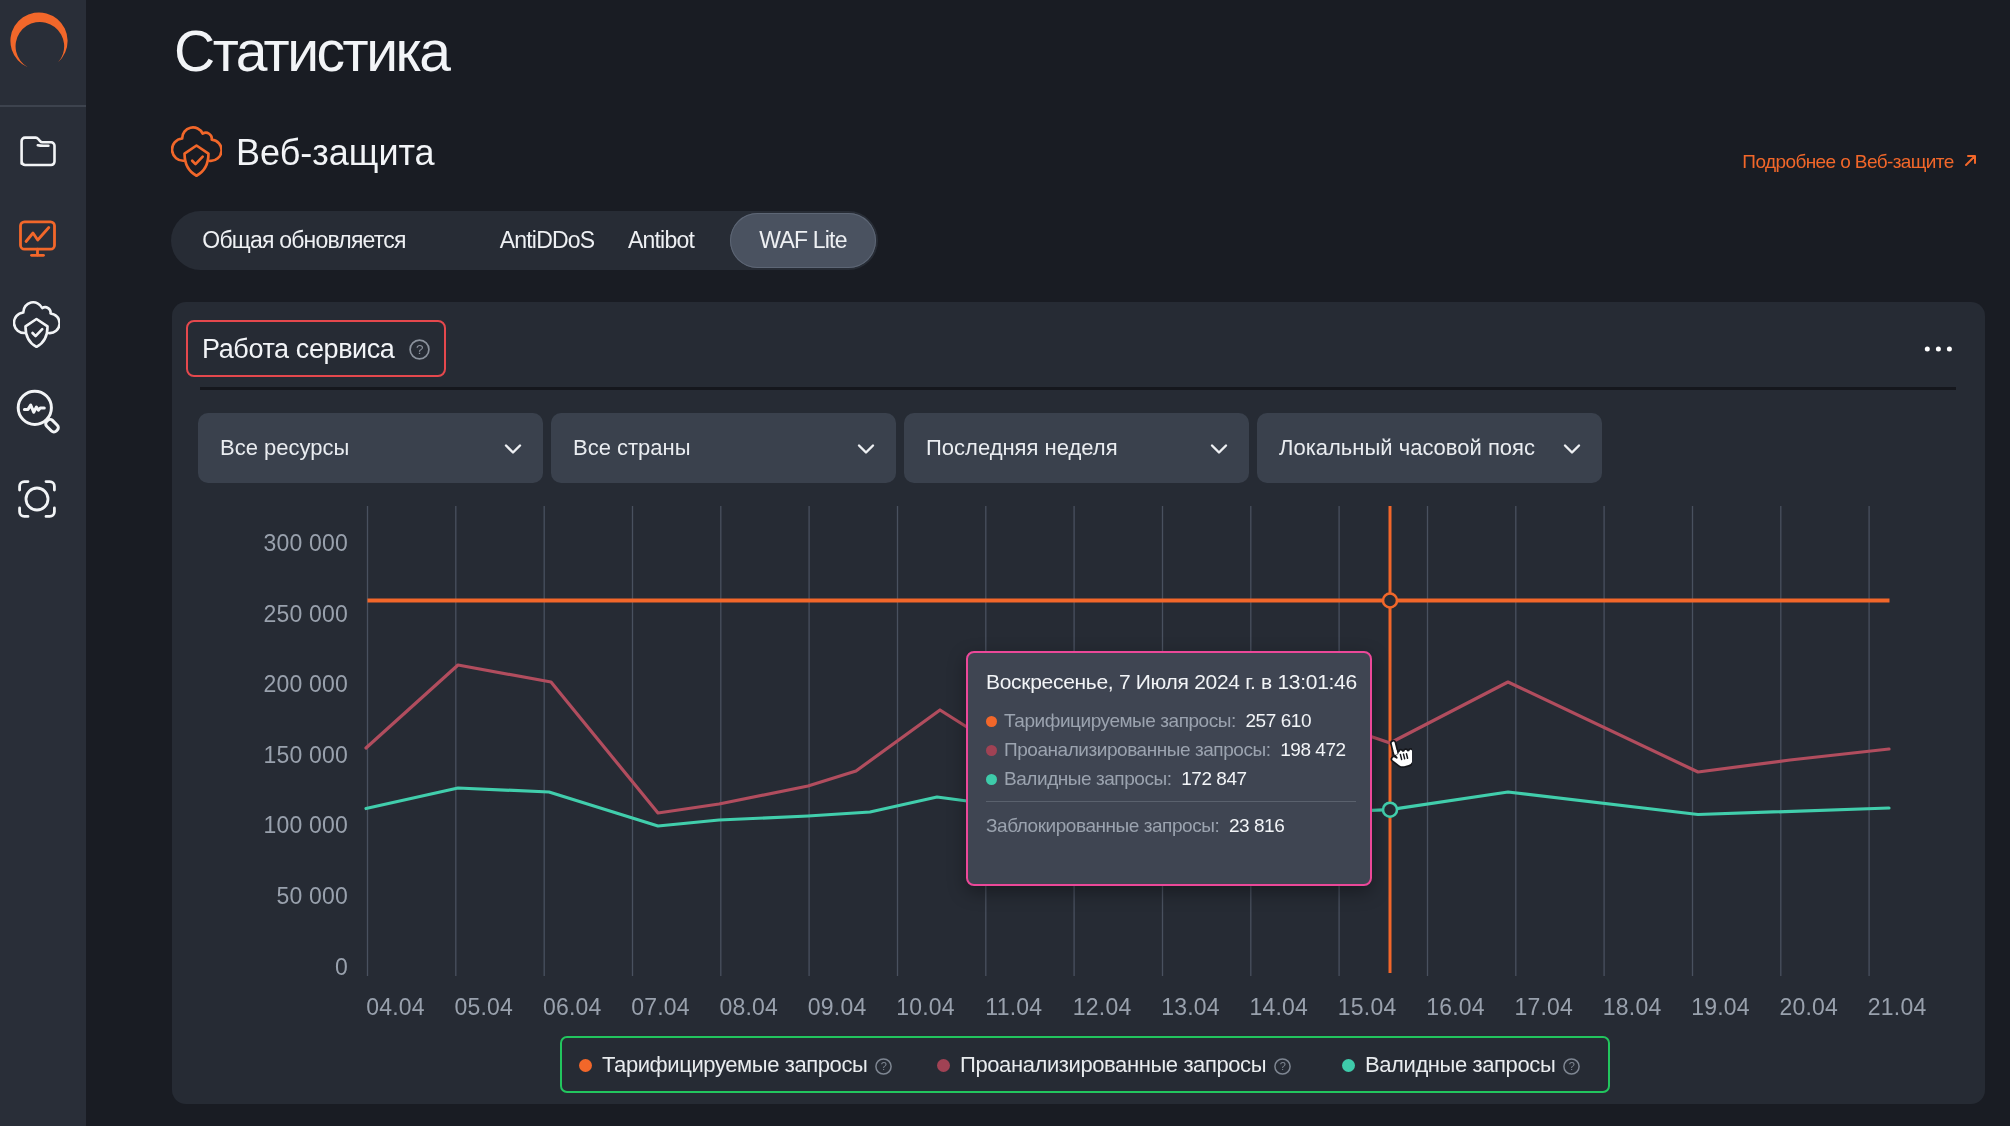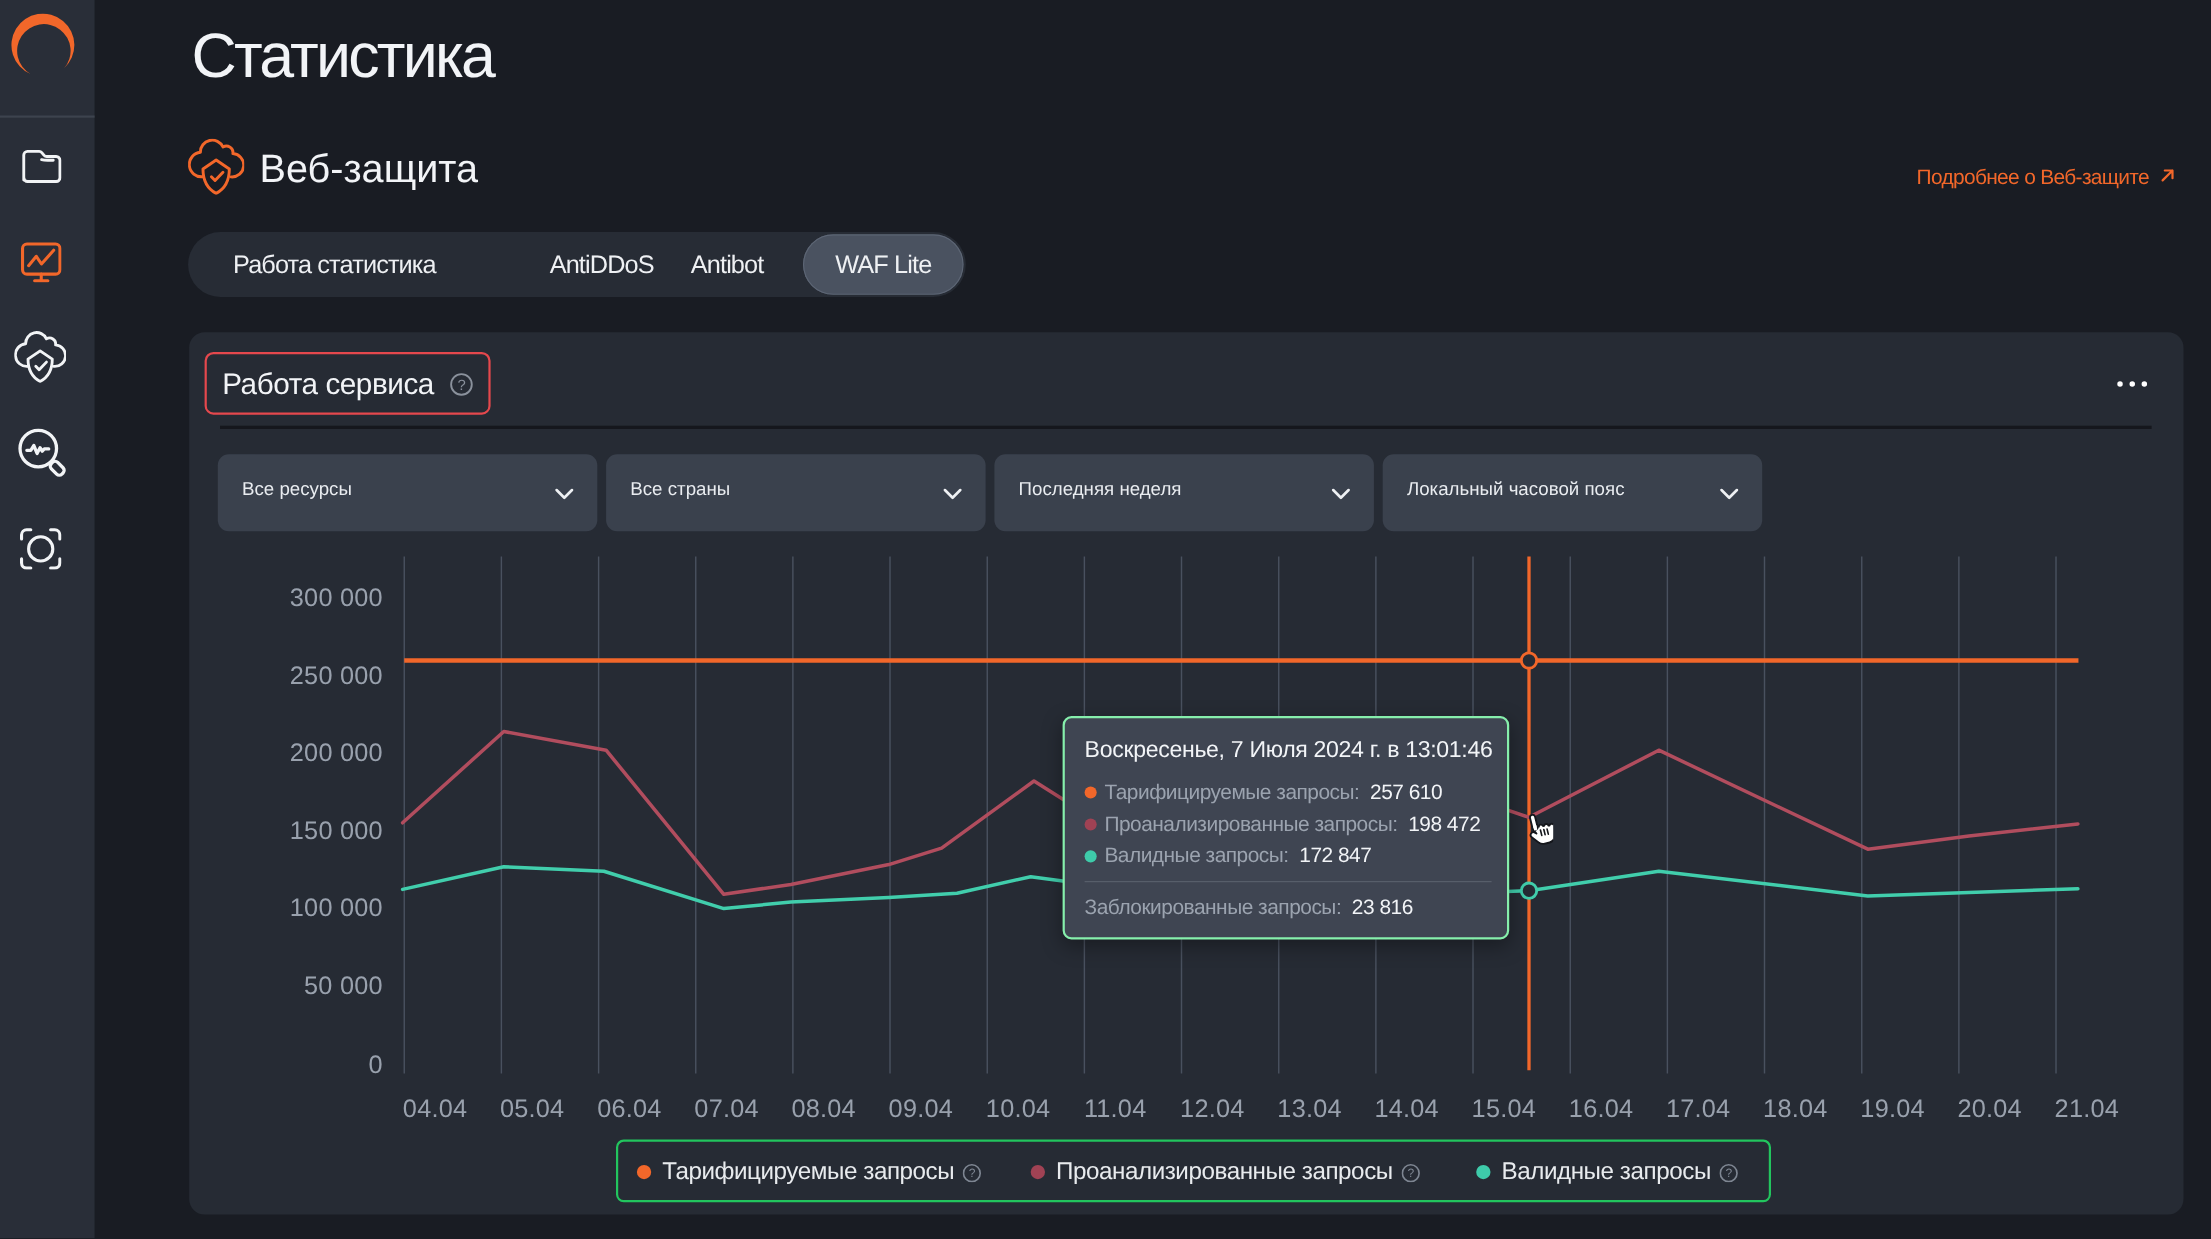--- a/index.html
+++ b/index.html
@@ -20,25 +20,25 @@
   
   #tabs { left:171px; top:211px; width:707px; height:59px; background:#272c35; border-radius:30px; }
   .tab { position:absolute; top:0; height:59px; line-height:59px; color:#eef0f3; font-size:23px; font-weight:500; text-align:center; white-space:nowrap; transform:translateX(-50%); letter-spacing:-0.8px; }
   #tabActive { position:absolute; left:559px; top:2px; width:146px; height:55px; background:#4a5260; border-radius:28px; box-shadow:inset 0 0 0 1px #5d6675; }
   
   #card { left:172px; top:302px; width:1813px; height:802px; background:#262b34; border-radius:14px; }
   #titleBox { left:186px; top:320px; width:260px; height:57px; border:2px solid #e5484d; border-radius:8px; }
   #cardTitle { left:202px; top:334px; font-size:27px; font-weight:500; color:#f2f4f7; letter-spacing:-0.4px; }
   #dots { left:1923px; top:344.5px; }
   #cardSep { left:200px; top:387px; width:1756px; height:3px; background:#15171d; }
-  .dd { position:absolute; top:413px; height:70px; width:345px; background:#3a414d; border-radius:10px; color:#e9ecf0; font-size:17px; }
+  .dd { position:absolute; top:413px; height:70px; width:345px; background:#3a414d; border-radius:10px; color:#e9ecf0; font-size:22px; }
   .dd span { position:absolute; left:22px; top:22px; }
   .dd svg { position:absolute; right:20px; top:26px; }
   
-  #tooltip { left:966px; top:651px; width:406px; height:203px; background:#3f4552; border:2px solid #86efac; border-radius:8px; box-shadow:0 6px 18px rgba(0,0,0,0.35); }
+  #tooltip { left:966px; top:651px; width:406px; height:235px; background:#3f4552; border:2px solid #ec4899; border-radius:8px; box-shadow:0 6px 18px rgba(0,0,0,0.35); }
   #tooltip .tt-title { position:absolute; left:18px; top:17px; font-size:21px; color:#f2f4f7; letter-spacing:-0.3px; }
   .ttrow { position:absolute; left:18px; font-size:19px; color:#9ba3af; white-space:nowrap; letter-spacing:-0.45px; }
   .ttrow b { color:#f2f4f7; font-weight:500;text-align:right; }
   .ttdot { display:inline-block; width:11px; height:11px; border-radius:50%; margin-right:7px; position:relative; top:0px; }
   #ttSep { position:absolute; left:18px; top:148px; width:370px; height:1px; background:#5a616d; }
   
   #legend { left:560px; top:1036px; width:1050px; height:57px; border:2px solid #22c55e; border-radius:7px; }
   .lg { position:absolute; top:0; height:53px; line-height:53px; font-size:22px; color:#e8ebee; white-space:nowrap; letter-spacing:-0.4px; }
   .lgdot { display:inline-block; width:13px; height:13px; border-radius:50%; margin-right:10px; }
 </style>
@@ -91,21 +91,21 @@
     <path d="M23 17.6 L33.8 24.9 C33.8 33.6 30.4 41 23 44.9 C15.6 41 12.2 33.6 12.2 24.9 Z" fill="#191c23"></path>
     <path d="M19.1 31.3 l3 3.1 l6.5-6.8"></path>
   </svg>
   <div id="wpText" class="abs">Веб-защита</div>
   <div id="link" class="abs">Подробнее о Веб-защите&nbsp; <svg width="15" height="15" viewBox="0 0 15 15" fill="none" stroke="#f2672a" stroke-width="2" stroke-linecap="round" stroke-linejoin="round" style="display:inline-block">
         <path d="M3 12 L12 3 M5 3 h7 v7"></path>
       </svg></div>
 
   <div id="tabs" class="abs">
     <div id="tabActive"></div>
-    <div class="tab" style="left:133px;">Работа статистика</div>
+    <div class="tab" style="left:133px;">Общая обновляется</div>
     <div class="tab" style="left:337px;margin-left:39px;">AntiDDoS</div>
     <div class="tab" style="left:490px;">Antibot</div>
     <div class="tab" style="left:632px;">WAF Lite</div>
   </div>
 
   <div id="card" class="abs"></div>
   <div id="titleBox" class="abs"></div>
   <div id="cardTitle" class="abs">Работа сервиса&nbsp; <svg width="21" height="21" viewBox="0 0 21 21" style="vertical-align:-2px">
         <circle cx="10.5" cy="10.5" r="9.4" fill="none" stroke="#8a919c" stroke-width="1.7"></circle>
         <text x="10.5" y="15.1" text-anchor="middle" font-size="13.5" fill="#8a919c" font-family="Liberation Sans">?</text>

